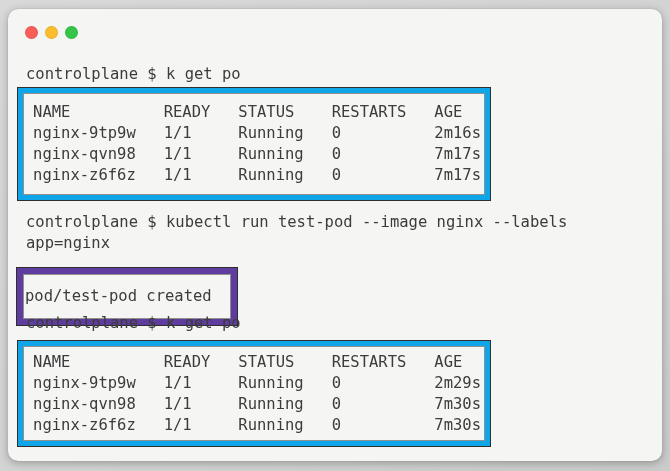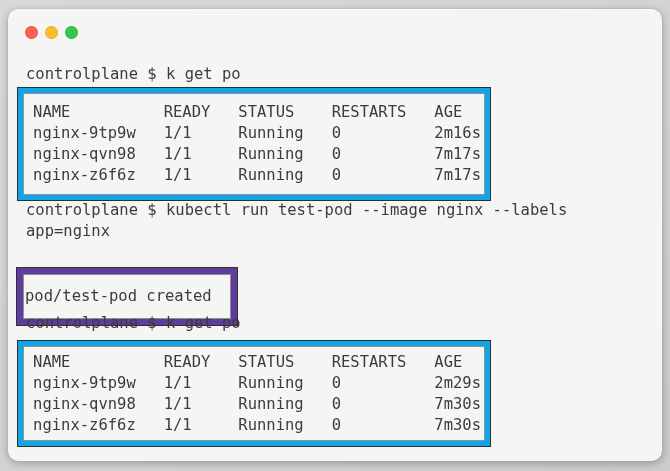--- a/index.html
+++ b/index.html
@@ -45,21 +45,21 @@
     font-size: 15.5px;
     line-height: 21px;
     color: #3c3c3c;
   }
   .cmd {
     position: absolute;
     left: 18px;
     white-space: pre;
   }
   .cmd1 { top: 55px; }
-  .cmd2 { top: 191px; }
+  .cmd2 { top: 203px; }
   .cmd3 { top: 304px; }
 
   .hbox {
     position: absolute;
     background: transparent;
     box-shadow: 0 0 0 1px #2e2e2e, inset 0 0 0 1px rgba(60,60,60,0.55);
   }
   .hbox.teal   { border: 5px solid #0ea5e9; text-align: right; }
   .hbox.purple { border: 6px solid #5f3d9e; }
 

